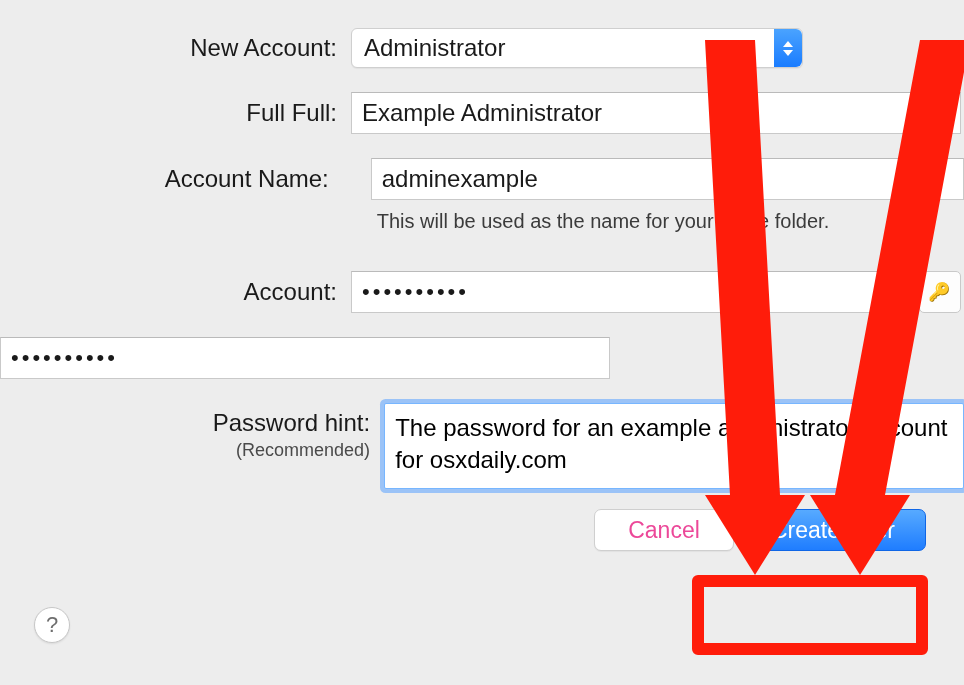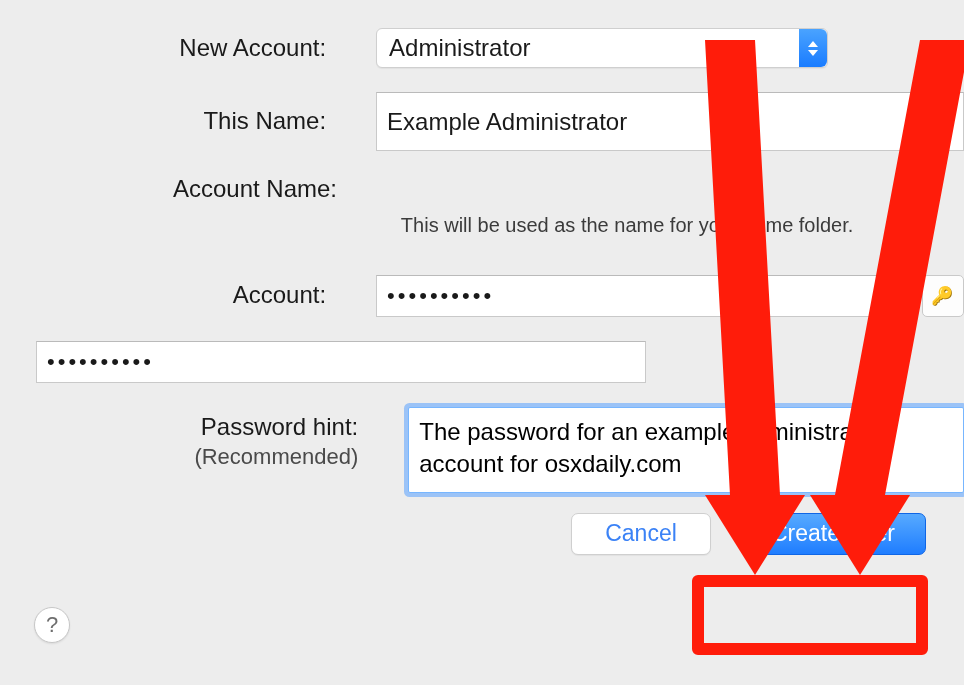--- a/index.html
+++ b/index.html
@@ -31,25 +31,24 @@
       width: 315px;
       text-align: right;
       padding-right: 14px;
       line-height: 1.2;
       margin-left: 36px;
     }
     .field-col {
       width: 610px;
       display: flex;
       align-items: flex-end;
-      margin-left: 36px;
     }
     .sublabel {
       display: block;
-      font-size: 22px;
+      font-size: 18px;
       color: #4a4a4a;
       margin-top: 2px;
     }
     .helper {
       font-size: 20px;
       color: #3b3b3b;
       padding-left: 6px;
       margin-top: 4px;
       margin-bottom: 18px;
     }
@@ -81,21 +80,21 @@
     .popup-arrows .up, .popup-arrows .down {
       width: 0; height: 0;
       border-left: 5px solid transparent;
       border-right: 5px solid transparent;
     }
     .popup-arrows .up { border-bottom: 6px solid #fff; margin-bottom: 3px; }
     .popup-arrows .down { border-top: 6px solid #fff; }
     
     .textfield {
       flex: 1;
-      height: 59px;
+      height: 42px;
       background: #ffffff;
       border: 1px solid #c9c9c9;
       border-top-color: #bababa;
       padding: 12px 10px;
       font: inherit;
       color: #1a1a1a;
       outline: none;
     }
     .pwfield {
       flex: 1;
@@ -151,22 +150,22 @@
       border-radius: 7px;
       font-size: 23px;
       display: inline-flex;
       align-items: center;
       justify-content: center;
       cursor: default;
     }
     .btn.secondary {
       background: #ffffff;
       border: 1px solid #cfcfcf;
-      color: #3b82f6;
-      margin-right: 29px;
+      color: #ec4899;
+      margin-right: 6px;
       box-shadow: 0 1px 1px rgba(0,0,0,0.05);
       text-align: center;
     }
     .btn.primary {
       background: linear-gradient(#57aaff, #1f7dff);
       border: 1px solid #0f66e6;
       color: #fff;
       min-width: 186px;
     }
     
@@ -212,28 +211,31 @@
         <span>Administrator</span>
         <span class="popup-arrows">
           <span class="up"></span>
             <span class="down"></span>
         </span>
       </div>
     </div>
   </div>
 
   <div class="row" style="margin-top:22px;">
-    <div class="label-col">This Name:</div>
+    <div class="label-col">Full Full:</div>
     <div class="field-col">
       <input type="text" class="textfield" value="Example Administrator" style="">
     </div>
   </div>
 
   <div class="row tight">
     <div class="label-col">Account Name:</div>
+    <div class="field-col">
+      <input type="text" class="textfield" value="adminexample" style="">
+    </div>
   </div>
   <div class="row tight" style="margin-bottom:20px;">
     <div class="label-col"></div>
     <div class="field-col">
       <div class="helper">This will be used as the name for your home folder.</div>
     </div>
   </div>
 
   <div class="row">
     <div class="label-col">Account:</div>

